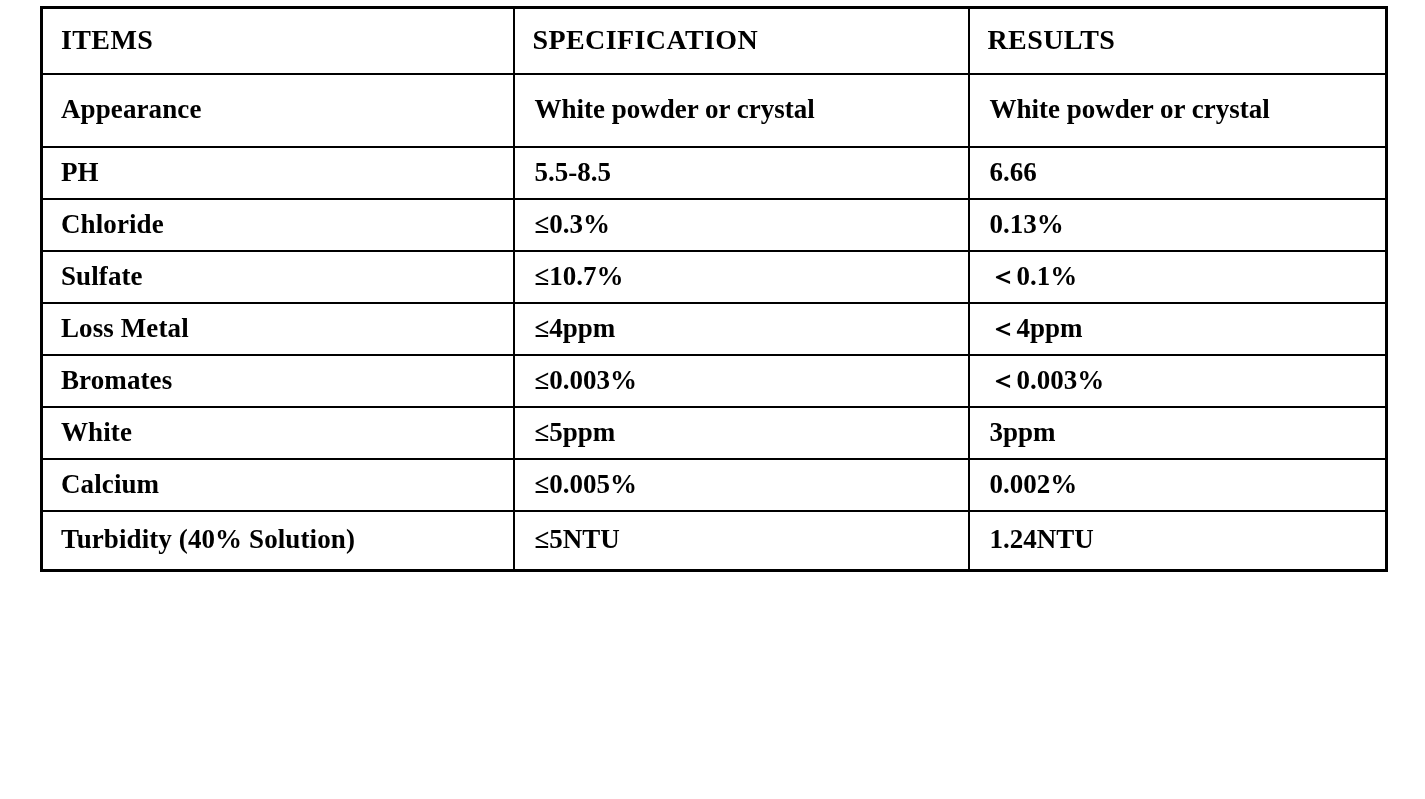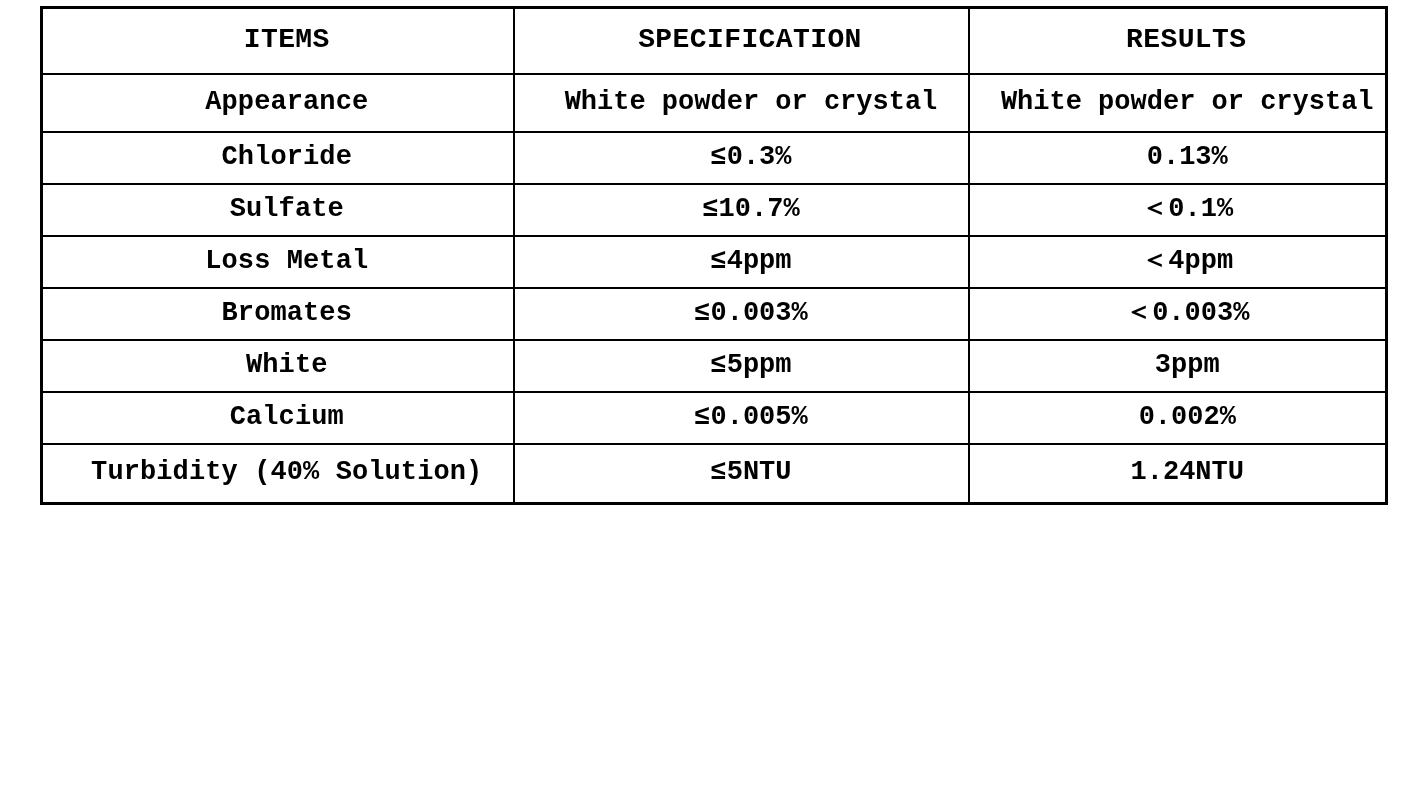--- a/index.html
+++ b/index.html
@@ -30,45 +30,44 @@
   table.spec-table col.c1 { width: 472px; }
   table.spec-table col.c2 { width: 455px; }
   table.spec-table col.c3 { width: 418px; }
 
   table.spec-table td,
   table.spec-table th {
     border: 2px solid #000000;
     font-weight: bold;
     font-size: 27px;
     line-height: 1.1;
-    text-align: center;
+    text-align: left;
     vertical-align: middle;
     padding: 7px 0 7px 18px;
     height: 52px;
     box-sizing: border-box;
     white-space: nowrap;
     overflow: hidden;
-    font-family: Liberation Mono, monospace;
   }
   table.spec-table thead th {
     font-size: 28px;
     letter-spacing: 0.4px;
     height: 66px;
     padding-top: 6px;
     padding-bottom: 6px;
   }
   table.spec-table tbody tr td:first-child {
     letter-spacing: 0.1px;
   }
   table.spec-table tbody tr td:nth-child(2),
   table.spec-table tbody tr td:nth-child(3) {
     padding-left: 20px;
   }
   table.spec-table tbody tr:first-child td {
-    height: 58px;
+    height: 73px;
   }
   table.spec-table tbody tr:last-child td {
     height: 60px;
   }
 </style>
 </head>
 <body>
 
 <div class="sheet">
   <table class="spec-table">
@@ -82,20 +81,25 @@
         <th>ITEMS</th>
         <th>SPECIFICATION</th>
         <th>RESULTS</th>
       </tr>
     </thead>
     <tbody>
       <tr>
         <td>Appearance</td>
         <td>White powder or crystal</td>
         <td>White powder or crystal</td>
+      </tr>
+      <tr>
+        <td>PH</td>
+        <td>5.5-8.5</td>
+        <td>6.66</td>
       </tr>
       <tr>
         <td>Chloride</td>
         <td>≤0.3%</td>
         <td>0.13%</td>
       </tr>
       <tr>
         <td>Sulfate</td>
         <td>≤10.7%</td>
         <td>＜0.1%</td>

